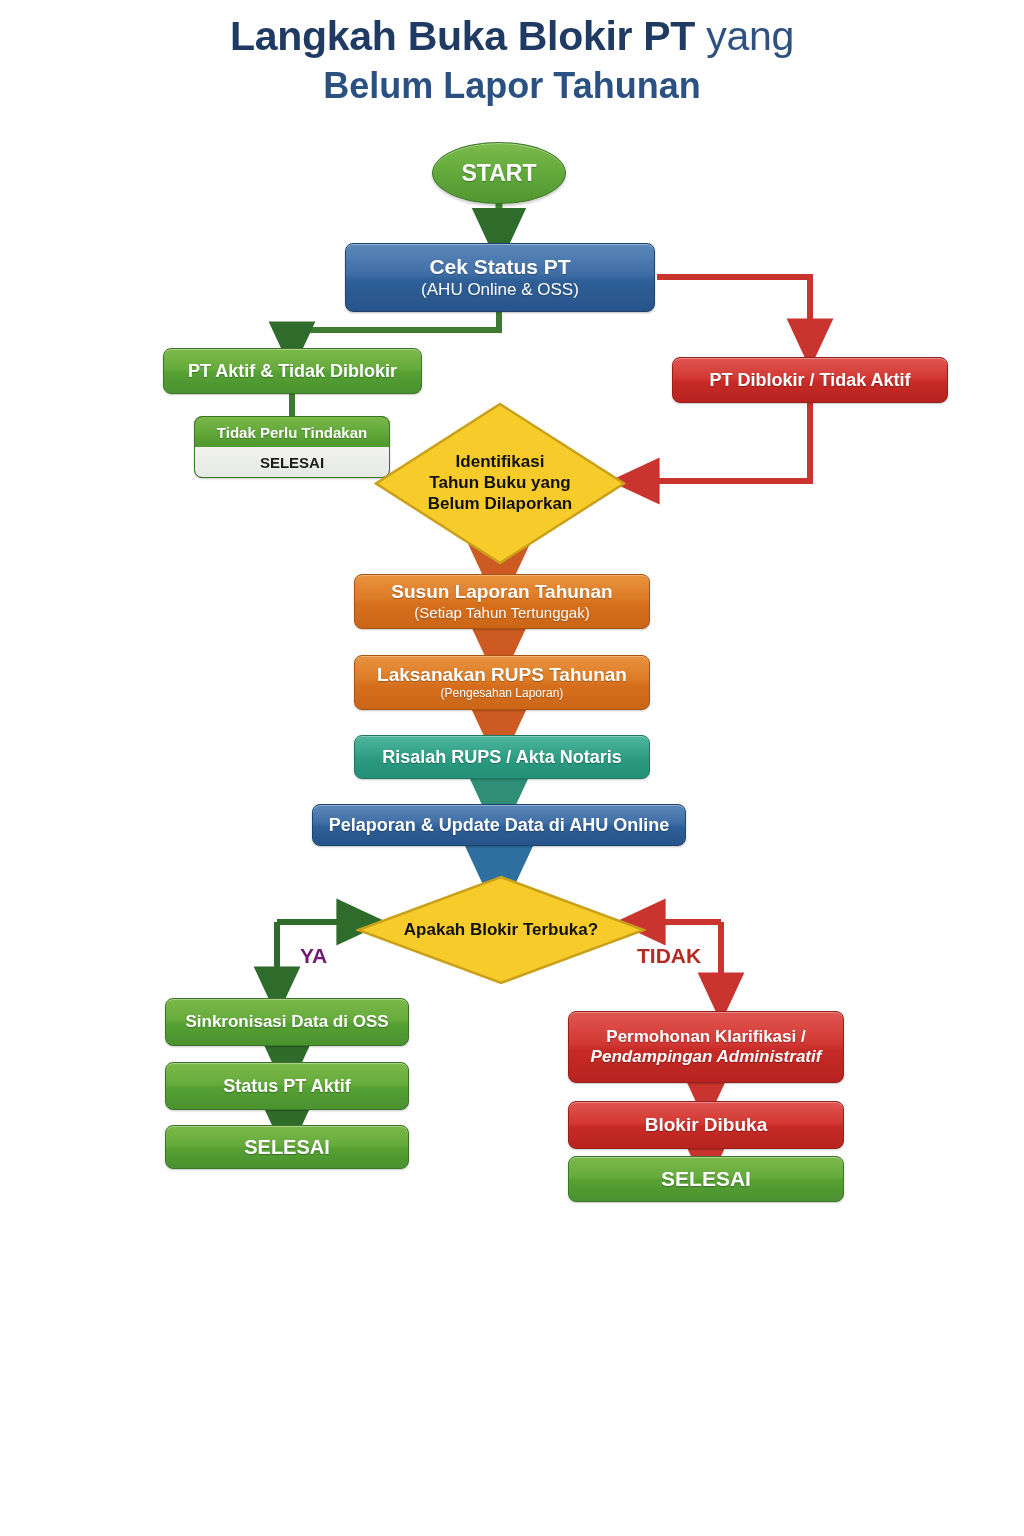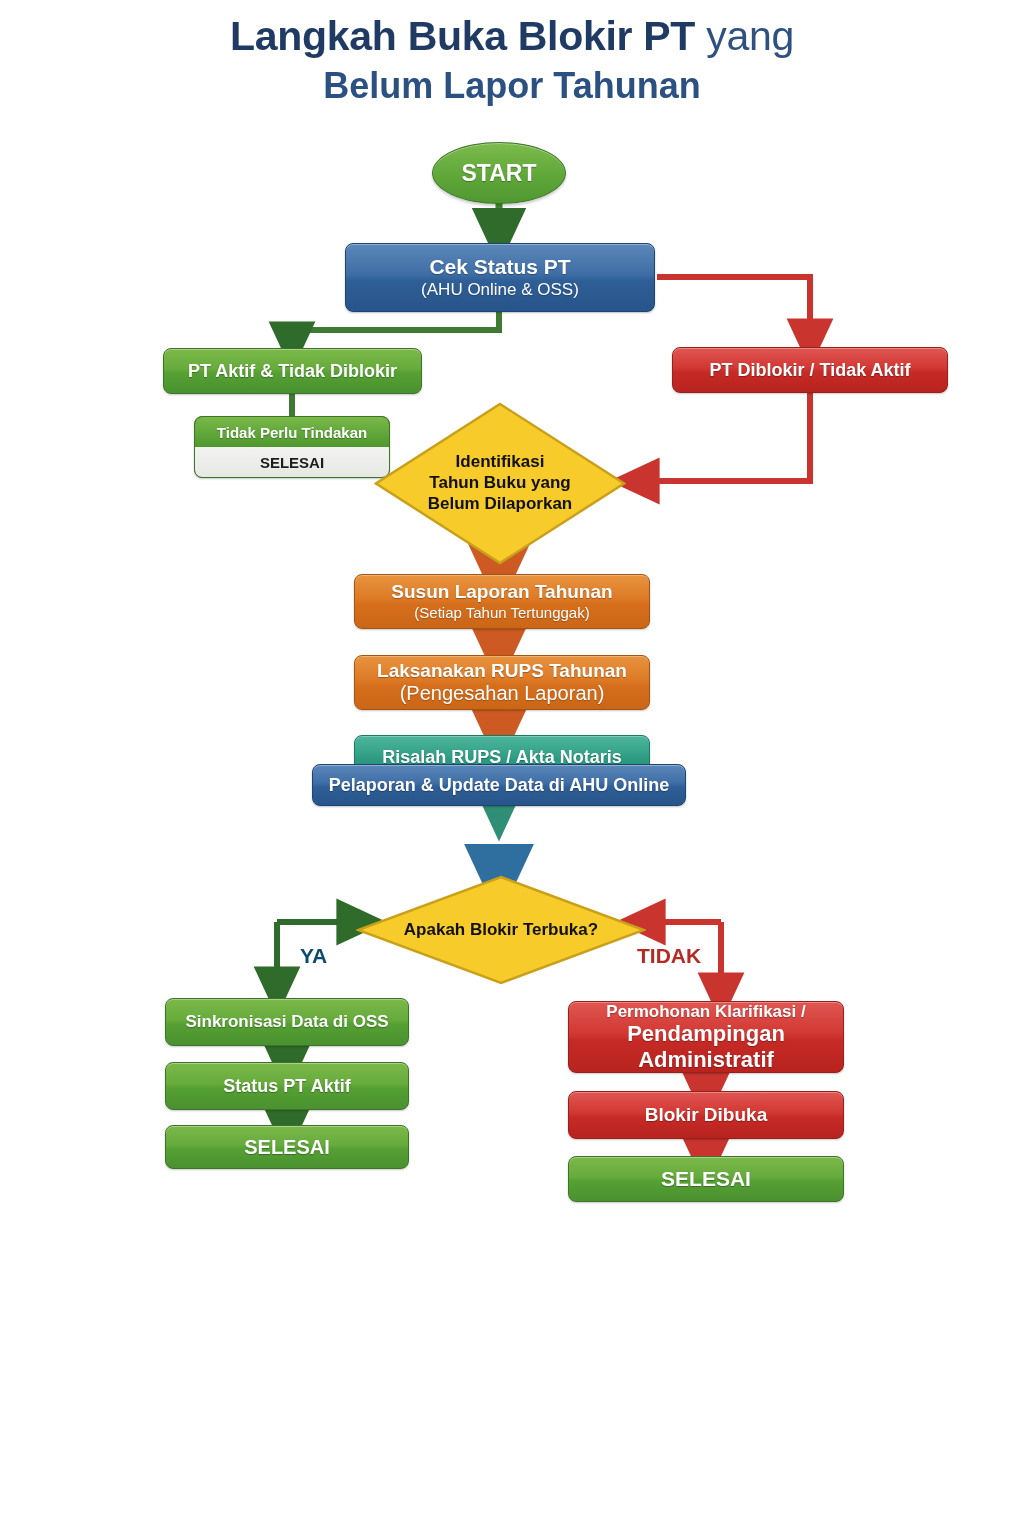--- a/index.html
+++ b/index.html
@@ -79,20 +79,21 @@
   }
   .c-green {
     background: linear-gradient(180deg, #7cb84a 0%, #66ab3c 45%, #55a033 55%, #4a9130 100%);
     border: 1px solid #3c7526;
     box-shadow: inset 0 1px 0 rgba(255,255,255,.35), 0 1px 2px rgba(0,0,0,.22);
   }
   .c-red {
     background: linear-gradient(180deg, #e05651 0%, #d23833 45%, #c62a26 55%, #b8231f 100%);
     border: 1px solid #97201c;
     box-shadow: inset 0 1px 0 rgba(255,255,255,.30), 0 1px 2px rgba(0,0,0,.22);
+    margin-top: 10px;
   }
   .c-orange {
     background: linear-gradient(180deg, #e8933f 0%, #dd7a26 45%, #d56f1d 55%, #cb6617 100%);
     border: 1px solid #a8530f;
     box-shadow: inset 0 1px 0 rgba(255,255,255,.30), 0 1px 2px rgba(0,0,0,.22);
   }
   .c-teal {
     background: linear-gradient(180deg, #4cb69d 0%, #33a187 45%, #2b9a80 55%, #239078 100%);
     border: 1px solid #1b7861;
     box-shadow: inset 0 1px 0 rgba(255,255,255,.30), 0 1px 2px rgba(0,0,0,.22);
@@ -144,21 +145,21 @@
     pointer-events: none;
   }
 
   
   .conn-label {
     position: absolute;
     font-weight: bold;
     font-size: 21px;
     z-index: 6;
   }
-  .lbl-ya    { color: #0c4a6e; }
+  .lbl-ya    { color: #701a75; }
   .lbl-tidak { color: #b52a23; }
 
   svg.links {
     position: absolute;
     left: 0; top: 0;
     width: 1024px; height: 1536px;
     z-index: 1;
   }
 </style>
 </head>
@@ -259,28 +260,28 @@
     </div>
   </div>
 
   <div class="node c-orange" style="left:354px; top:574px; width:296px; height:55px;">
     <div class="main" style="font-size:19px;">Susun Laporan Tahunan</div>
     <div class="sub" style="font-size:15px;">(Setiap Tahun Tertunggak)</div>
   </div>
 
   <div class="node c-orange" style="left:354px; top:655px; width:296px; height:55px;">
     <div class="main" style="font-size:19px;">Laksanakan RUPS Tahunan</div>
-    <div class="sub" style="font-size:20px;">(Pengesahan Laporan)</div>
+    <div class="sub" style="font-size:12px;">(Pengesahan Laporan)</div>
   </div>
 
   <div class="node c-teal" style="left:354px; top:735px; width:296px; height:44px;">
     <div class="main" style="font-size:18px;text-align:center;">Risalah RUPS / Akta Notaris</div>
   </div>
 
-  <div class="node c-blue" style="left:312px; top:764px; width:374px; height:42px;">
+  <div class="node c-blue" style="left:312px; top:804px; width:374px; height:42px;">
     <div class="main" style="font-size:18px;">Pelaporan &amp; Update Data di AHU Online</div>
   </div>
 
   <div class="diamond" style="left:356px; top:875px; width:290px; height:110px;">
     <svg class="shape" viewBox="0 0 290 110" preserveAspectRatio="none">
       <polygon points="145,2 288,55 145,108 2,55" fill="#f7cb2a" stroke="#c9a01a" stroke-width="2.5"></polygon>
     </svg>
     <div class="dtext" style="font-size:17px;">
       <div>Apakah Blokir Terbuka?</div>
     </div>
@@ -296,21 +297,21 @@
   <div class="node c-green" style="left:165px; top:1062px; width:244px; height:48px;">
     <div class="main" style="font-size:18px;">Status PT Aktif</div>
   </div>
 
   <div class="node c-green" style="left:165px; top:1125px; width:244px; height:44px;">
     <div class="main" style="font-size:20px;">SELESAI</div>
   </div>
 
   <div class="node c-red" style="left:568px; top:1001px; width:276px; height:72px;">
     <div class="main" style="font-size:17px;">Permohonan Klarifikasi /</div>
-    <div class="main" style="font-size:22px;">Pendampingan Administratif</div>
+    <div class="main" style="font-size:17px;font-style:italic;">Pendampingan Administratif</div>
   </div>
 
   <div class="node c-red" style="left:568px; top:1091px; width:276px; height:48px;">
     <div class="main" style="font-size:19px;">Blokir Dibuka</div>
   </div>
 
   <div class="node c-green" style="left:568px; top:1156px; width:276px; height:46px;">
     <div class="main" style="font-size:21px;">SELESAI</div>
   </div>
 

